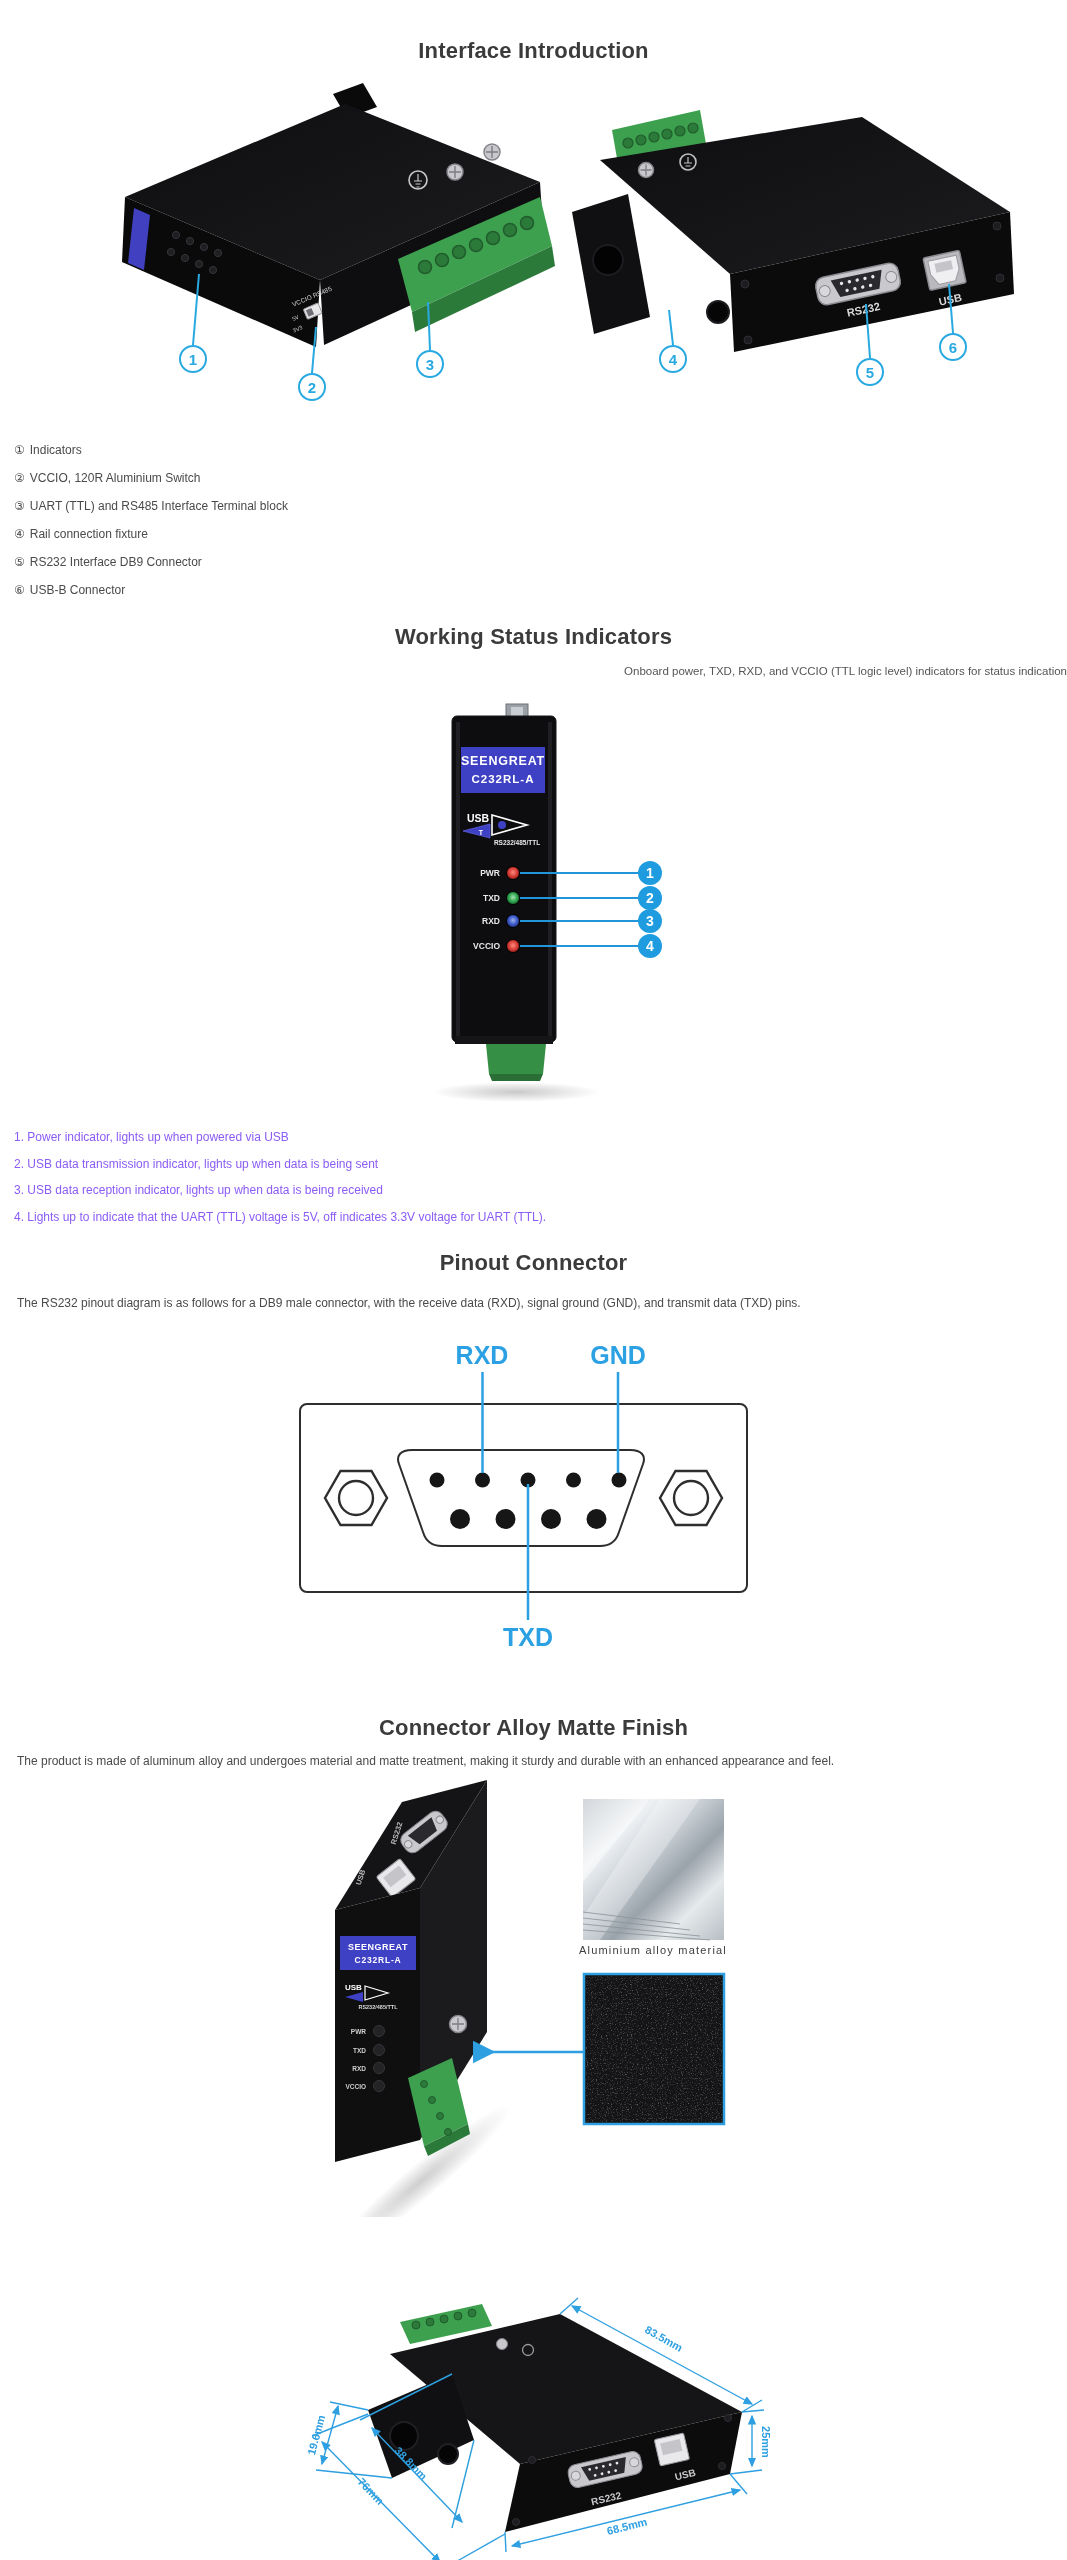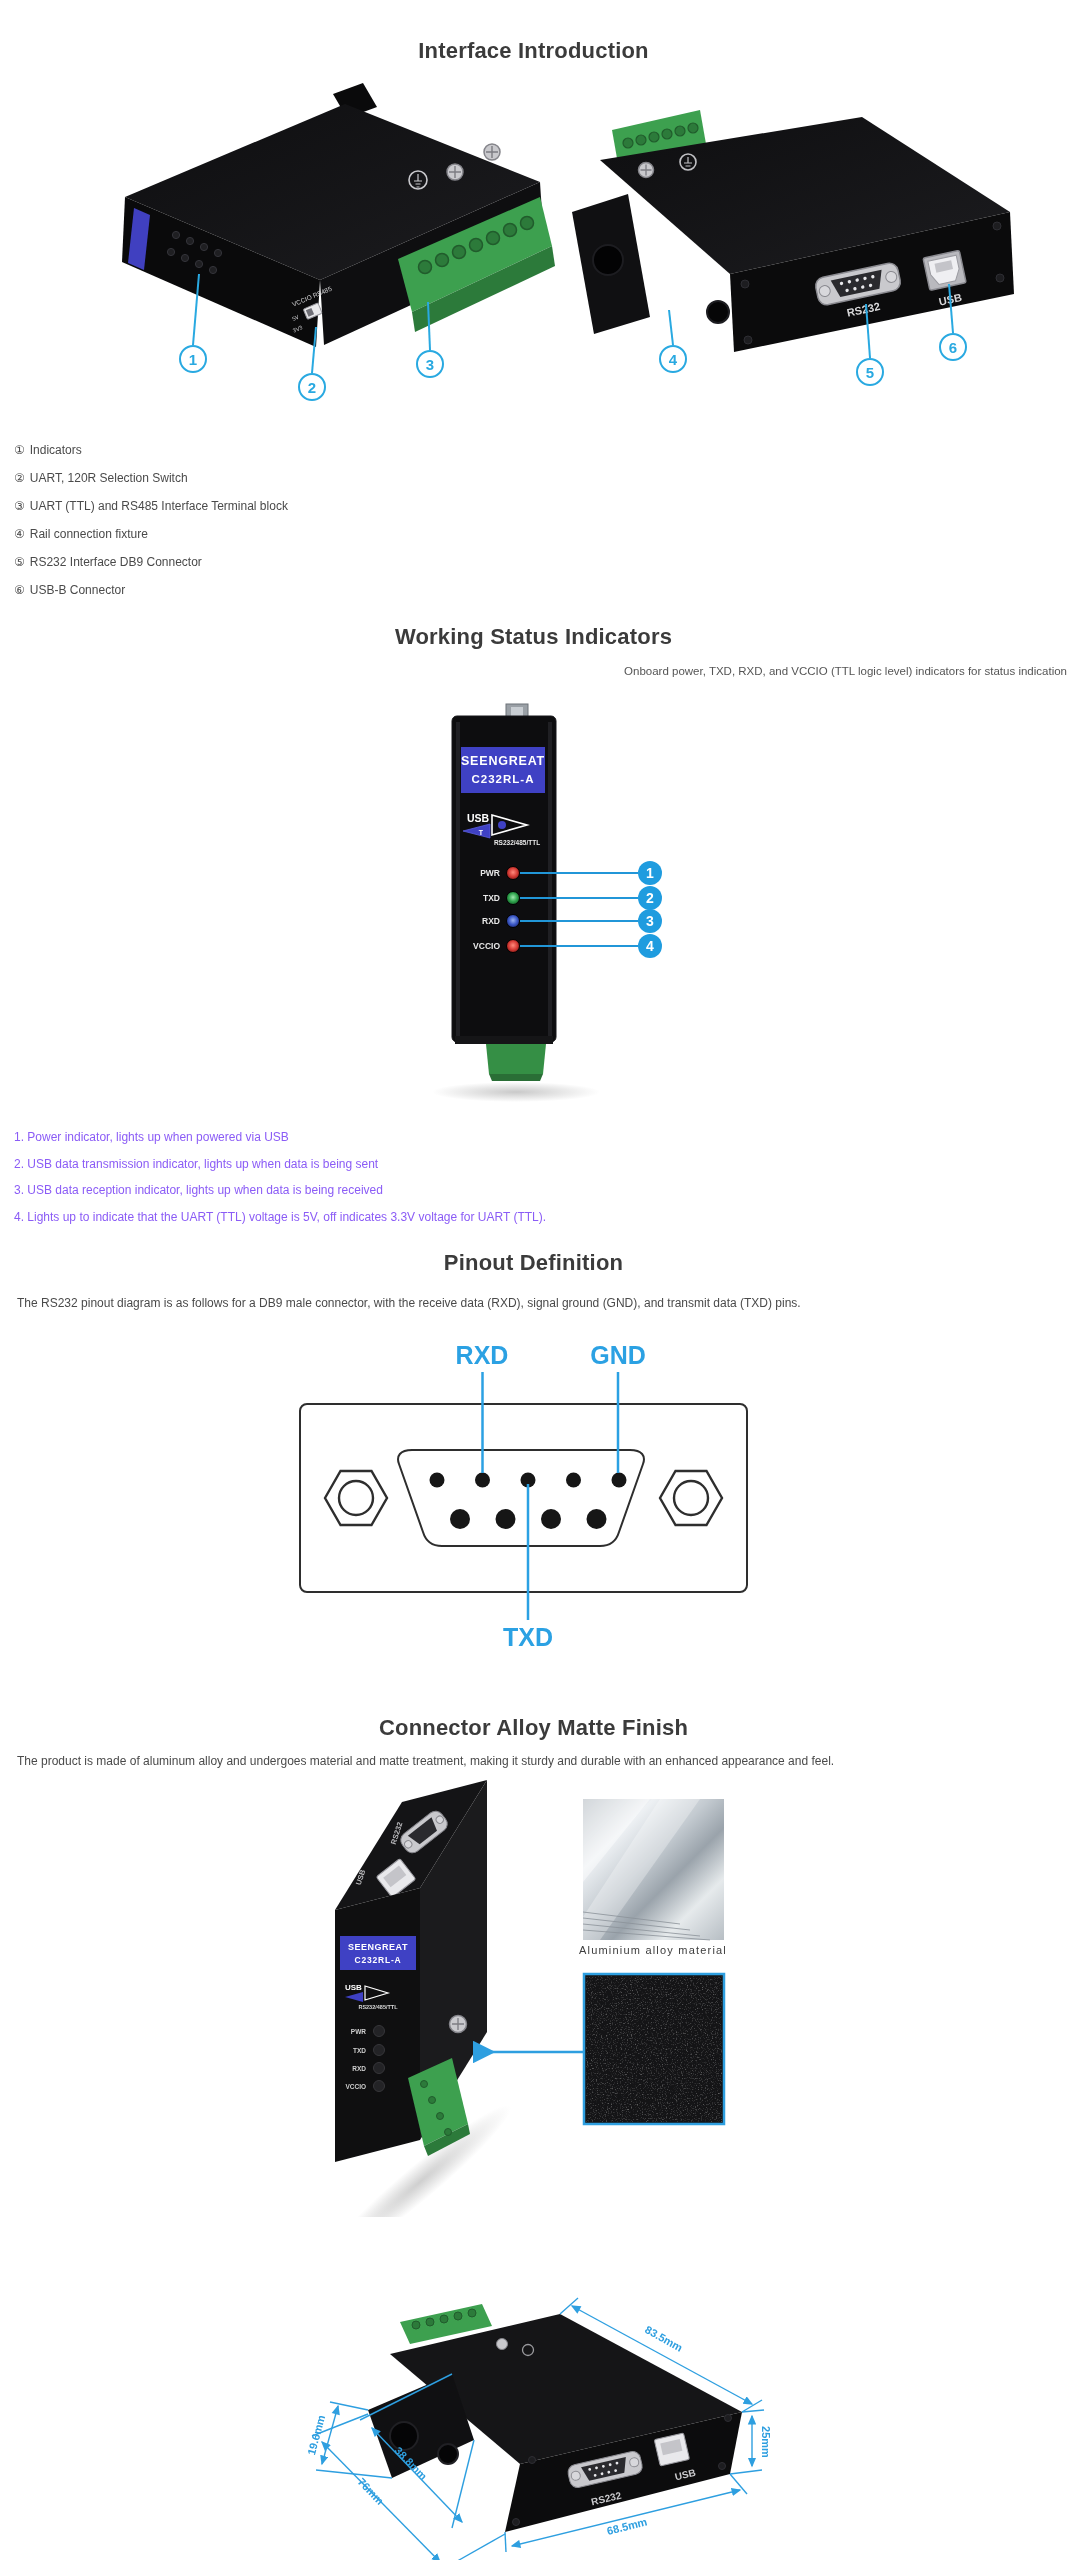--- a/index.html
+++ b/index.html
@@ -179,21 +179,21 @@
       </g>
       <g>
         <circle cx="953" cy="335" r="13" fill="#fff" stroke="#29a9e1" stroke-width="2"></circle>
         <text x="953" y="340.5" font-size="15" font-weight="700" fill="#29a9e1" text-anchor="middle">6</text>
       </g>
     </g>
   </svg>
 
   <div class="num-list" style="top:424px">
     <div class="row"><span class="glyph">①</span><span>Indicators</span></div>
-    <div class="row"><span class="glyph">②</span><span>UART, 120R Selection Switch</span></div>
+    <div class="row"><span class="glyph">②</span><span>VCCIO, 120R Aluminium Switch</span></div>
     <div class="row"><span class="glyph">③</span><span>UART (TTL) and RS485 Interface Terminal block</span></div>
     <div class="row"><span class="glyph">④</span><span>Rail connection fixture</span></div>
     <div class="row"><span class="glyph">⑤</span><span>RS232 Interface DB9 Connector</span></div>
     <div class="row"><span class="glyph">⑥</span><span>USB-B Connector</span></div>
   </div>
 
   <div class="sec-title" style="top:612px">Working Status Indicators</div>
   <div class="sub-text" style="top:653px">Onboard power, TXD, RXD, and VCCIO (TTL logic level) indicators for status indication</div>
 
   <svg style="left:380px;top:685px" width="360" height="410" viewBox="380 685 360 410">
@@ -280,21 +280,21 @@
     </g>
   </svg>
 
   <div class="note-list" style="top:1112px">
     <div class="row">1. Power indicator, lights up when powered via USB</div>
     <div class="row">2. USB data transmission indicator, lights up when data is being sent</div>
     <div class="row">3. USB data reception indicator, lights up when data is being received</div>
     <div class="row">4. Lights up to indicate that the UART (TTL) voltage is 5V, off indicates 3.3V voltage for UART (TTL).</div>
   </div>
 
-  <div class="sec-title" style="top:1238px">Pinout Definition</div>
+  <div class="sec-title" style="top:1238px">Pinout Connector</div>
   <div class="desc-text" style="top:1284px">The RS232 pinout diagram is as follows for a DB9 male connector, with the receive data (RXD), signal ground (GND), and transmit data (TXD) pins.</div>
 
   <svg style="left:240px;top:1325px" width="590" height="330" viewBox="240 1325 590 330">
     <g>
       <text x="482" y="1352" font-size="25" font-weight="700" fill="#2ba1e3" text-anchor="middle">RXD</text>
       <text x="618" y="1352" font-size="25" font-weight="700" fill="#2ba1e3" text-anchor="middle">GND</text>
 
       <rect x="300" y="1392" width="447" height="188" rx="7" fill="#fff" stroke="#2e2e2e" stroke-width="2"></rect>
 
       <polygon points="325,1486 340.5,1459 371.5,1459 387,1486 371.5,1513 340.5,1513" fill="#fff" stroke="#2e2e2e" stroke-width="2.4"></polygon>

